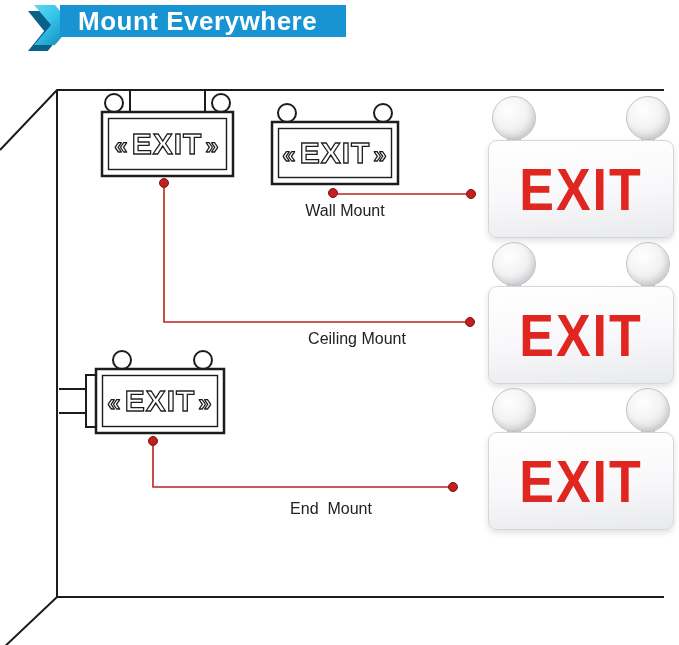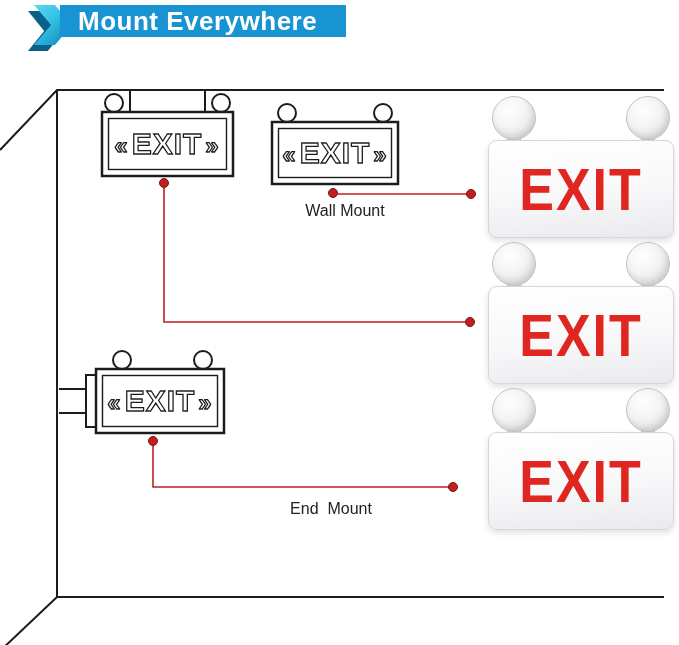--- a/index.html
+++ b/index.html
@@ -133,20 +133,21 @@
 
       <polyline class="red-line" points="164,188 164,322 466,322"></polyline>
       <circle class="red-dot" cx="470" cy="322" r="4.5"></circle>
 
       <polyline class="red-line" points="153,446 153,487 449,487"></polyline>
       <circle class="red-dot" cx="453" cy="487" r="4.5"></circle>
     </g>
   </svg>
 
   <div class="mount-label" style="left:345px;top:202px;">Wall Mount</div>
+  <div class="mount-label" style="left:357px;top:330px;">Ceiling Mount</div>
   <div class="mount-label" style="left:331px;top:500px;">End  Mount</div>
 
   <div class="photo-sign" style="left:488px;top:96px;">
     <div class="ph-neck l"></div>
     <div class="ph-neck r"></div>
     <div class="ph-lamp l"></div>
     <div class="ph-lamp r"></div>
     <div class="ph-body">
       <span class="ph-exit">EXIT</span>
     </div>

